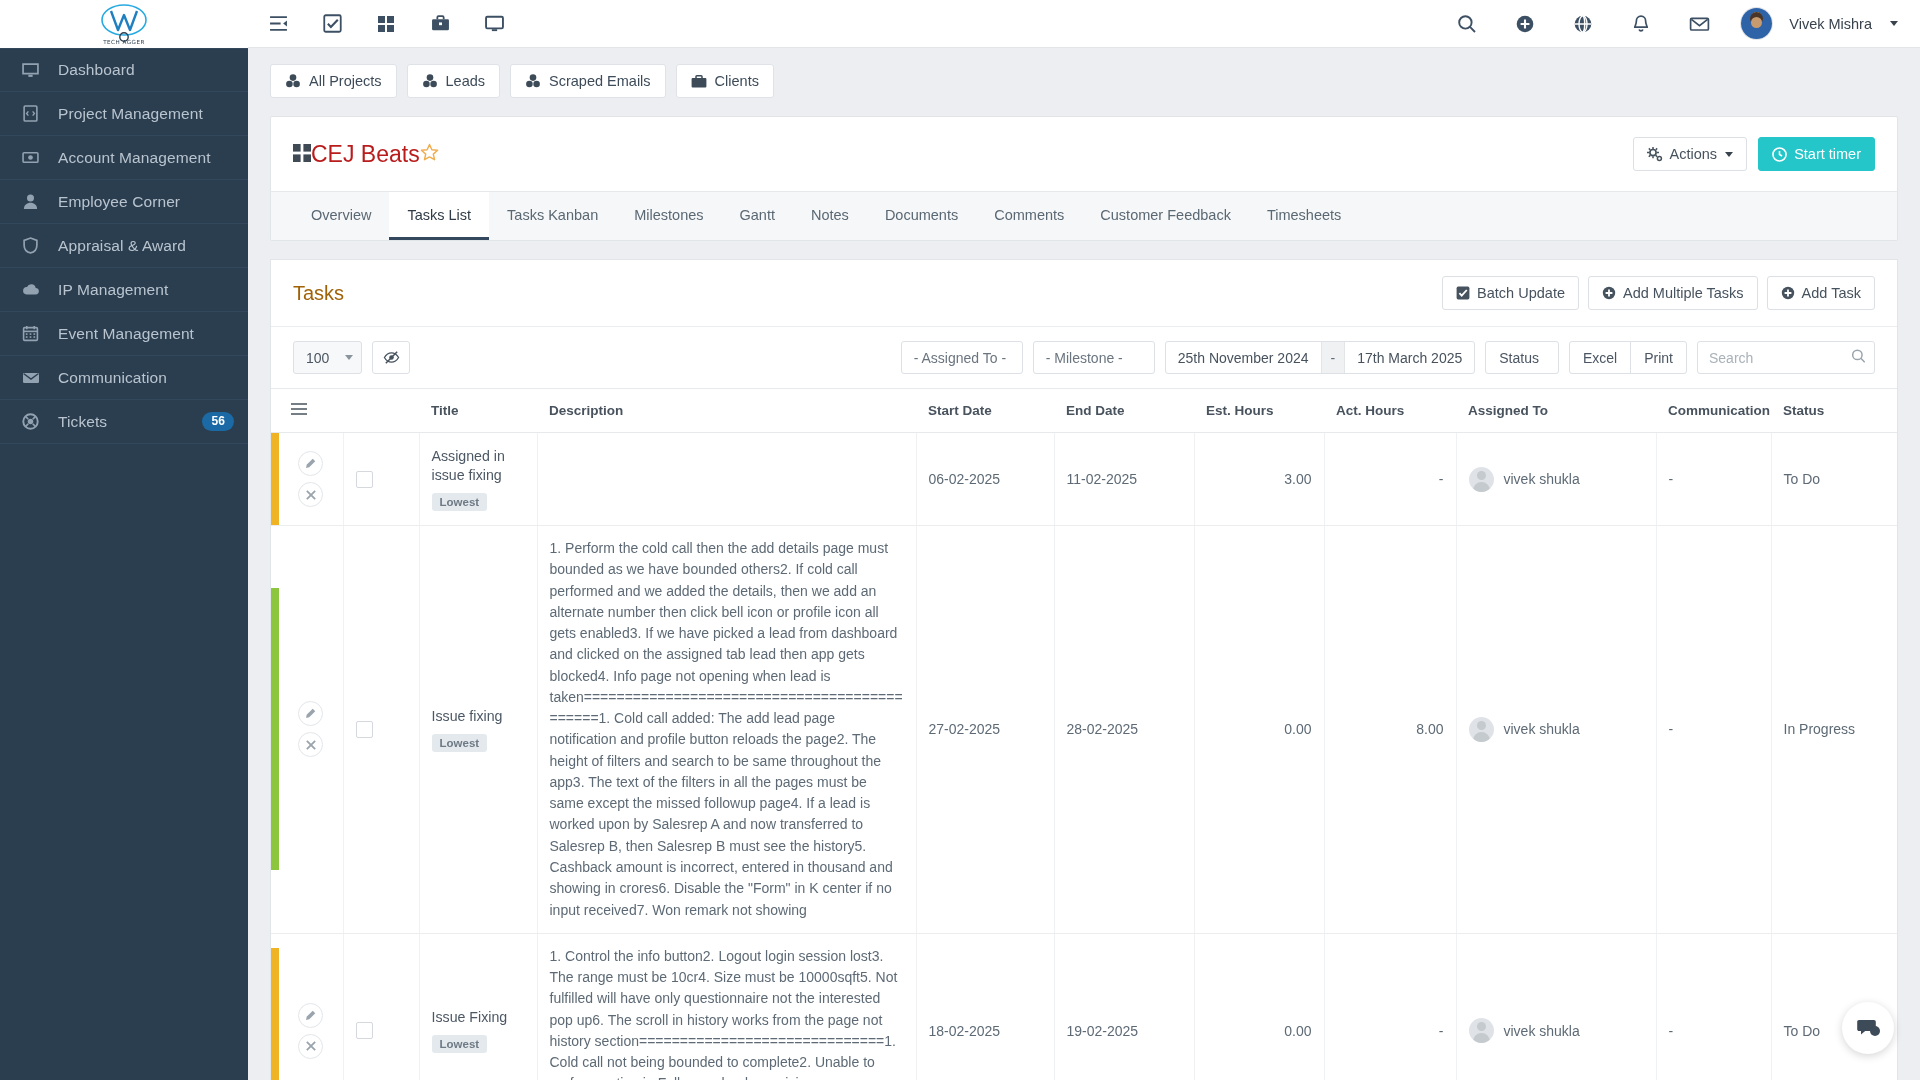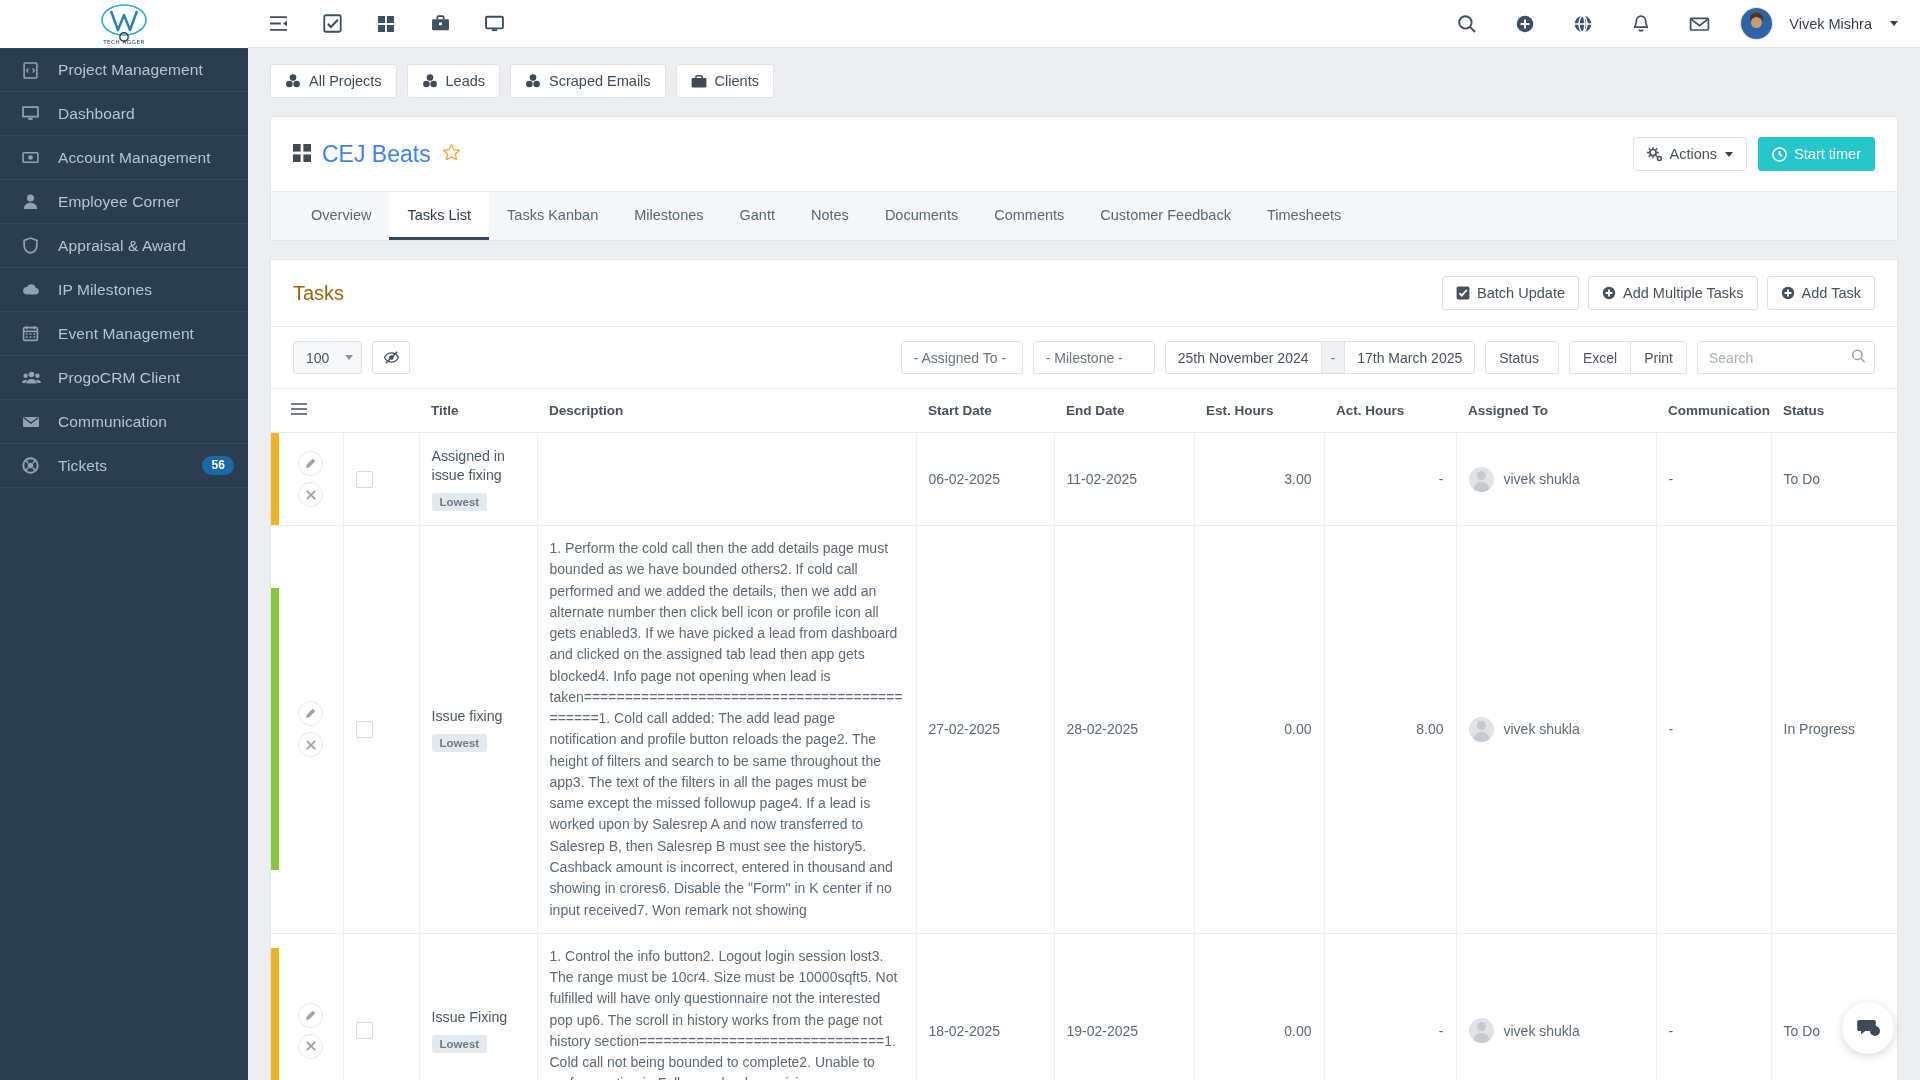--- a/index.html
+++ b/index.html
@@ -108,22 +108,22 @@
   
   .scrollarea { flex: 1; overflow: hidden; padding: 18px 22px 0 22px; }
   .card {
     background: #fff; border: 1px solid #e2e5e8; border-radius: 2px;
   }
   .proj-head {
     display: flex; align-items: center;
     padding: 20px 22px 20px 22px;
   }
   .proj-title {
-    font-size: 23px; color: #3b82f6; font-weight: normal;
-    display: flex; align-items: center; gap: 11px;
+    font-size: 23px; color: #b91c1c; font-weight: normal;
+    display: flex; align-items: center; 
   }
   .grid-icon { display: inline-block; }
   .star { color: #f0ad4e; font-size: 19px; line-height: 1; cursor: pointer; }
   .proj-actions { margin-left: auto; display: flex; align-items: center; gap: 11px; }
   .btn {
     border: 1px solid #dcdfe3; background: #fff; border-radius: 3px;
     font-size: 14.5px; color: #46525e; height: 34px; padding: 0 13px;
     display: inline-flex; align-items: center; gap: 7px; cursor: pointer;
     font-family: inherit;
   }
@@ -295,35 +295,35 @@
         <circle cx="39" cy="34" r="4.2" fill="none" stroke="#2b3e50" stroke-width="1.4"></circle>
         <text x="39" y="40.5" font-size="5.6" fill="#2b3e50" text-anchor="middle" font-family="DejaVu Sans, sans-serif" letter-spacing=".5">TECH    AGGER</text>
       </svg>
     </div>
 
     <nav class="nav">
 
       <div class="nav-item">
         <span class="nav-ic">
           <svg width="17" height="17" viewBox="0 0 16 16">
-              <rect x="2" y="1" width="12" height="14" rx="1" fill="none" stroke="#92a2b1" stroke-width="1.5"></rect>
-              <path d="M6 6L4.3 8 6 10M10 6l1.7 2L10 10" fill="none" stroke="#92a2b1" stroke-width="1.3"></path>
-            </svg>
-        </span>
-        <span>Project Management</span>
+              <path d="M1 2h14v9H1z" fill="none" stroke="#92a2b1" stroke-width="1.6"></path>
+              <rect x="6" y="12" width="4" height="2" fill="#92a2b1"></rect>
+            </svg>
+        </span>
+        <span>Dashboard</span>
       </div>
 
       <div class="nav-item">
         <span class="nav-ic">
           <svg width="17" height="17" viewBox="0 0 16 16">
-              <path d="M1 2h14v9H1z" fill="none" stroke="#92a2b1" stroke-width="1.6"></path>
-              <rect x="6" y="12" width="4" height="2" fill="#92a2b1"></rect>
-            </svg>
-        </span>
-        <span>Dashboard</span>
+              <rect x="2" y="1" width="12" height="14" rx="1" fill="none" stroke="#92a2b1" stroke-width="1.5"></rect>
+              <path d="M6 6L4.3 8 6 10M10 6l1.7 2L10 10" fill="none" stroke="#92a2b1" stroke-width="1.3"></path>
+            </svg>
+        </span>
+        <span>Project Management</span>
       </div>
 
       <div class="nav-item">
         <span class="nav-ic">
           <svg width="17" height="17" viewBox="0 0 16 16">
               <rect x="1" y="3.5" width="14" height="9" rx="1" fill="none" stroke="#92a2b1" stroke-width="1.5"></rect>
               <circle cx="8" cy="8" r="2.2" fill="#92a2b1"></circle>
             </svg>
         </span>
         <span>Account Management</span>
@@ -347,21 +347,21 @@
         </span>
         <span>Appraisal &amp; Award</span>
       </div>
 
       <div class="nav-item">
         <span class="nav-ic">
           <svg width="18" height="17" viewBox="0 0 18 16">
               <path d="M4.6 13h8.8a3.3 3.3 0 0 0 .3-6.6A4.6 4.6 0 0 0 5 5.6 3.7 3.7 0 0 0 4.6 13z" fill="#92a2b1"></path>
             </svg>
         </span>
-        <span>IP Milestones</span>
+        <span>IP Management</span>
       </div>
 
       <div class="nav-item">
         <span class="nav-ic">
           <svg width="17" height="17" viewBox="0 0 16 16">
               <rect x="1.5" y="2.5" width="13" height="12" rx="1" fill="none" stroke="#92a2b1" stroke-width="1.5"></rect>
               <path d="M1.5 6h13" stroke="#92a2b1" stroke-width="1.5"></path>
               <path d="M4.5 1v3M11.5 1v3" stroke="#92a2b1" stroke-width="1.5"></path>
               <g fill="#92a2b1">
                 <rect x="3.6" y="7.8" width="1.6" height="1.5"></rect>
@@ -369,33 +369,20 @@
                 <rect x="10.8" y="7.8" width="1.6" height="1.5"></rect>
                 <rect x="3.6" y="10.6" width="1.6" height="1.5"></rect>
                 <rect x="7.2" y="10.6" width="1.6" height="1.5"></rect>
                 <rect x="10.8" y="10.6" width="1.6" height="1.5"></rect>
               </g>
             </svg>
         </span>
         <span>Event Management</span>
       </div>
 
-      <div class="nav-item">
-        <span class="nav-ic">
-          <svg width="19" height="17" viewBox="0 0 19 16">
-              <circle cx="9.5" cy="5" r="2.8" fill="#92a2b1"></circle>
-              <circle cx="3.6" cy="6.3" r="2.2" fill="#92a2b1"></circle>
-              <circle cx="15.4" cy="6.3" r="2.2" fill="#92a2b1"></circle>
-              <path d="M4.4 14c0-2.8 2.2-4.4 5.1-4.4s5.1 1.6 5.1 4.4z" fill="#92a2b1"></path>
-              <path d="M0 13.6c0-2 1.3-3.2 3.6-3.2.6 0 1.1.1 1.6.2-.9.8-1.4 1.9-1.5 3z" fill="#92a2b1"></path>
-              <path d="M19 13.6c0-2-1.3-3.2-3.6-3.2-.6 0-1.1.1-1.6.2.9.8 1.4 1.9 1.5 3z" fill="#92a2b1"></path>
-            </svg>
-        </span>
-        <span>ProgoCRM Client</span>
-      </div>
 
       <div class="nav-item">
         <span class="nav-ic">
           <svg width="18" height="17" viewBox="0 0 18 16">
               <rect x="1" y="3.5" width="16" height="10" rx="1.2" fill="#92a2b1"></rect>
               <path d="M1.8 4.3L9 9.6l7.2-5.3" fill="none" stroke="#2b3e50" stroke-width="1.4"></path>
             </svg>
         </span>
         <span>Communication</span>
       </div>

